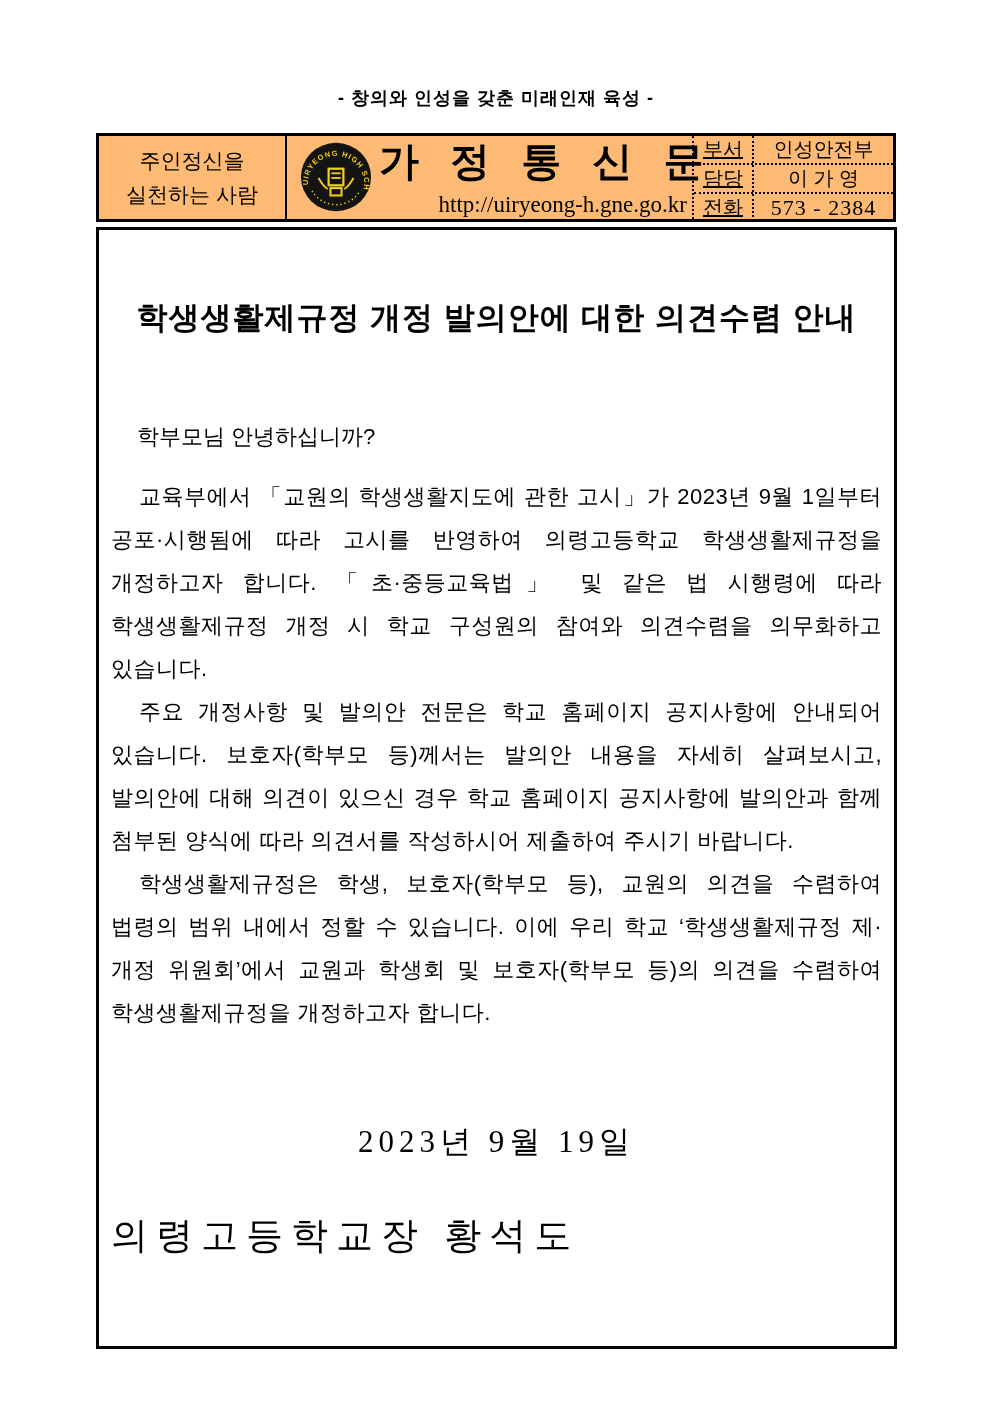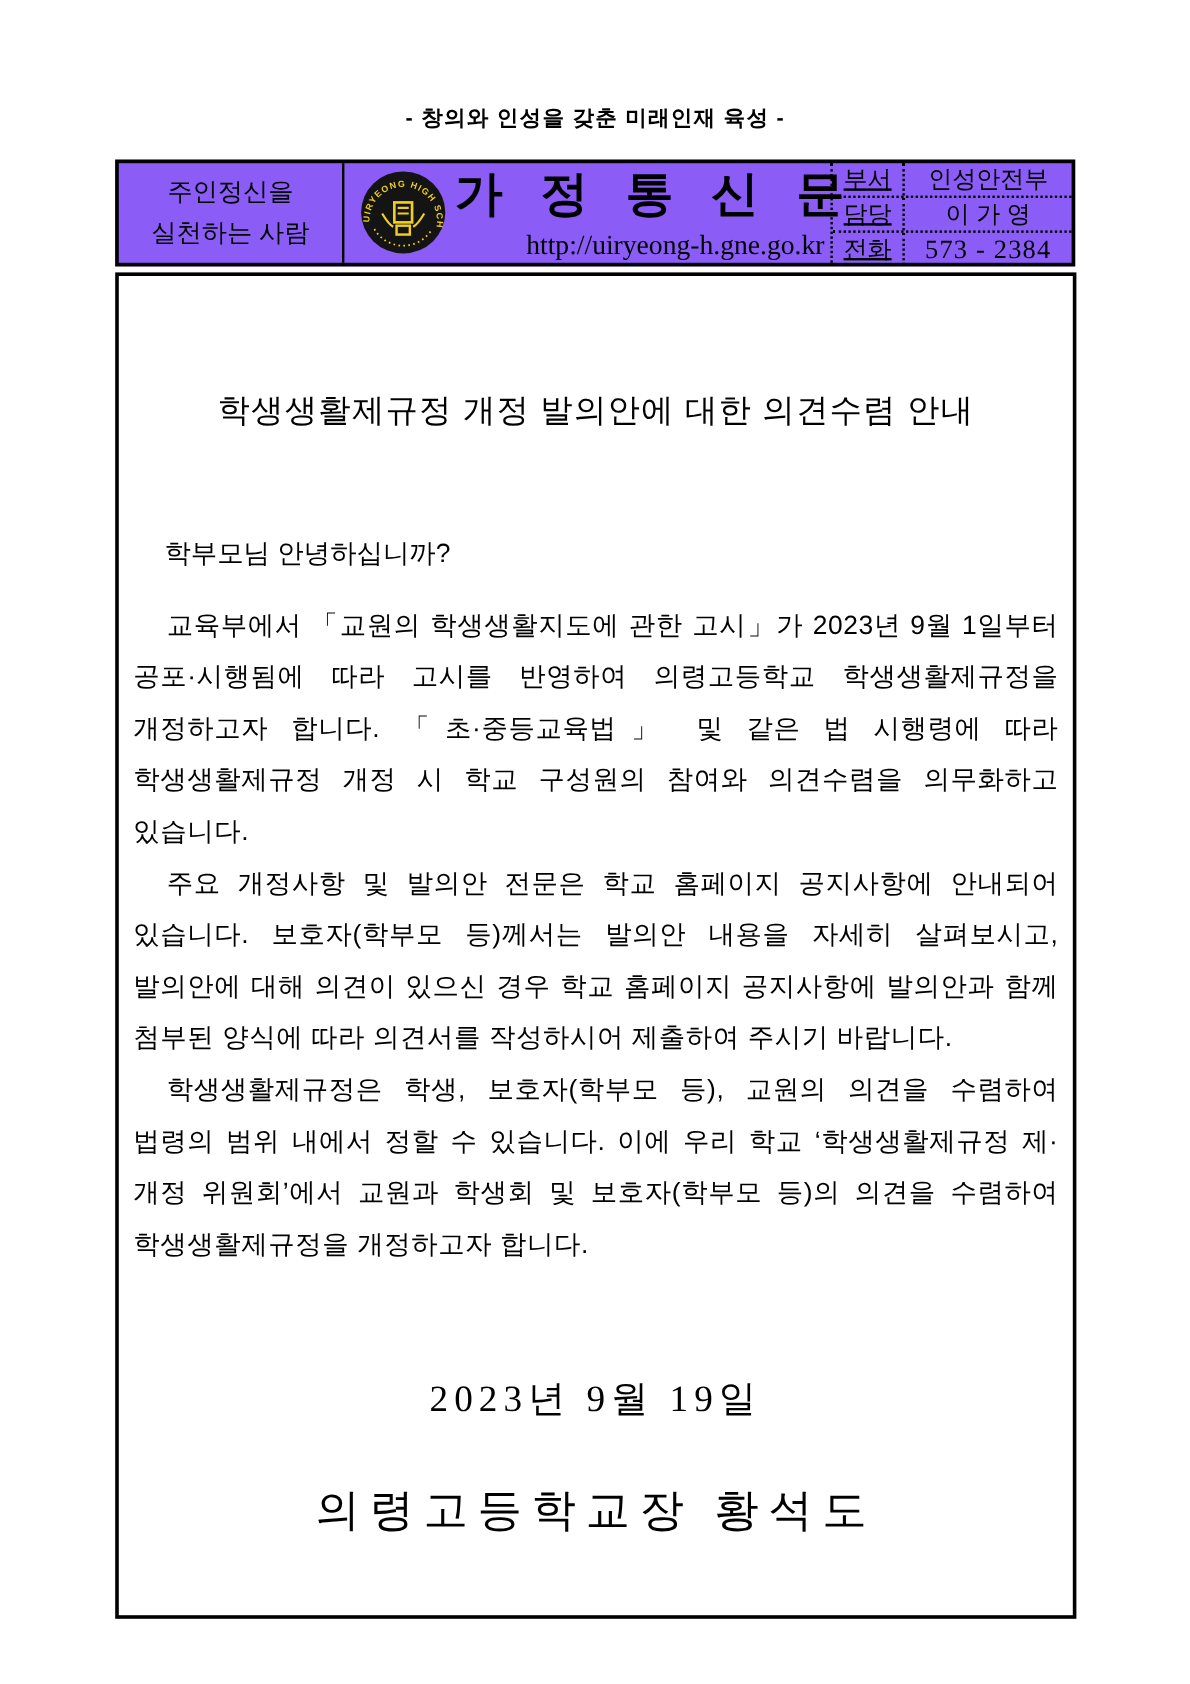--- a/index.html
+++ b/index.html
@@ -9,21 +9,21 @@
     font-family:"Liberation Sans","DejaVu Sans",sans-serif;
     color:#000;
   }
   .slogan {
     position:absolute; top:86px; left:0; width:100%;
     text-align:center; font-size:18px; font-weight:bold; letter-spacing:1px;
   }
   
   .header-table {
     position:absolute; left:96px; top:133px; width:800px; height:89px;
-    border:3px solid #000; display:flex; background:#8b5cf6;
+    border:3px solid #000; display:flex; background:#fdba74;
   }
   .motto-cell {
     width:188px; border-right:2px solid #000;
     display:flex; flex-direction:column; justify-content:center; align-items:center;
     font-size:21px; line-height:34px; font-weight:500;
   }
   .title-cell { flex:1; position:relative; }
   .logo { position:absolute; left:12px; top:5px; width:74px; height:72px; }
   .doc-type {
     position:absolute; left:92px; right:2px; top:-2px; text-align:left;
@@ -48,40 +48,40 @@
   }
   .info-row.phone .info-value {
     font-family:"Liberation Serif","DejaVu Serif",serif; font-size:22px; letter-spacing:1px;
   }
   
   .content-box {
     position:absolute; left:96px; top:227px; width:801px; height:1122px;
     border:3px solid #000; padding:0 12px; background:#fff; overflow:hidden;
   }
   .notice-title {
-    margin-top:92px; text-align:center;
-    font-size:27px; line-height:40px; font-weight:normal; letter-spacing:1px;
+    margin-top:68px; text-align:center;
+    font-size:31px; line-height:40px; font-weight:bold; letter-spacing:1px;
     white-space:nowrap;
   }
   .greeting {
     margin:77px 0 17px 0; padding-left:26px;
     font-size:22px; line-height:43px;
   }
   .para {
     font-size:22px; line-height:43px; text-align:justify;
     text-indent:28px; letter-spacing:0.5px; word-break:keep-all;
   }
   .issue-date {
     margin-top:88px; text-align:center;
     font-family:"Liberation Serif","DejaVu Serif",serif;
     font-size:31px; line-height:39px; letter-spacing:5px;
   }
   .signature {
-    margin-top:52px; text-align:center;
-    font-family:Liberation Serif, serif;
+    margin-top:52px; 
+    font-family:Liberation Sans, sans-serif;
     font-size:37px; line-height:45px; letter-spacing:8px;
   }
 </style>
 </head>
 <body>
 
 <div>
 
   <div class="slogan">- 창의와 인성을 갖춘 미래인재 육성 -</div>
 

